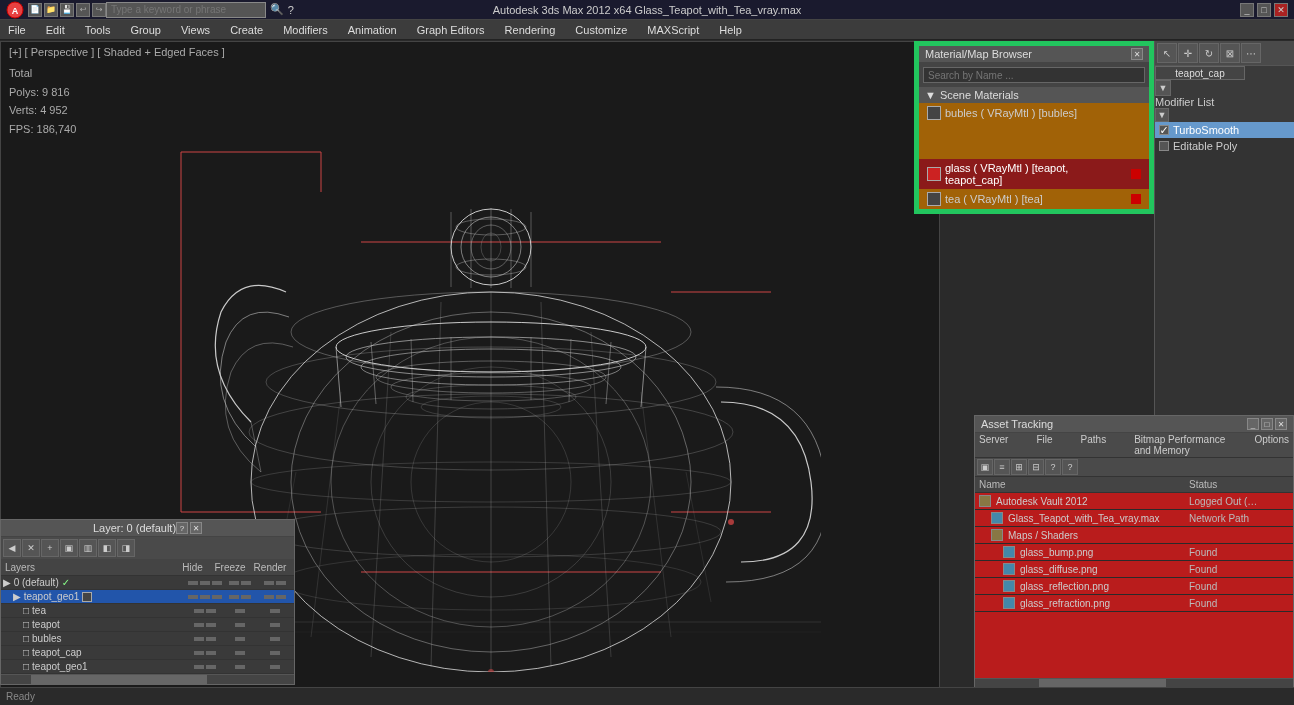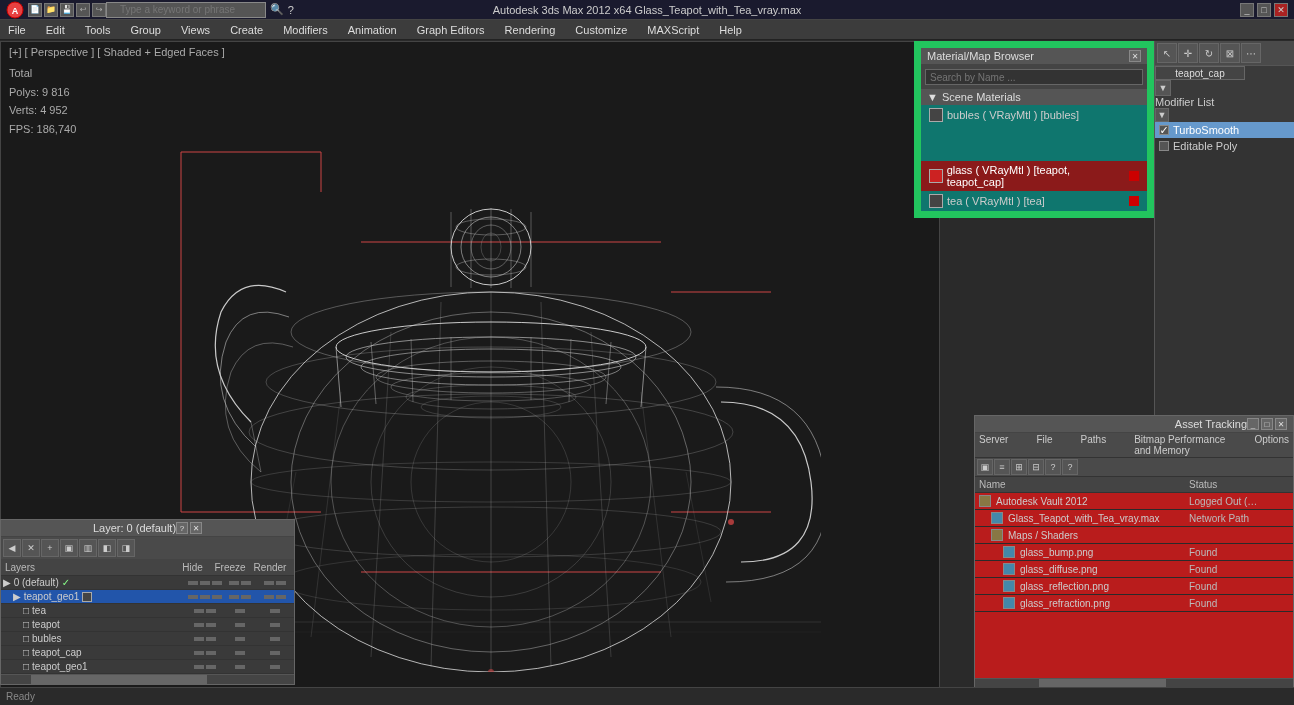--- a/index.html
+++ b/index.html
@@ -193,22 +193,22 @@
       color: #bbb;
       font-size: 10px;
     }
     .checkbox-row input[type=checkbox] { width: 10px; height: 10px; }
 
     
     #mat-browser {
       position: absolute;
       top: 41px; right: 140px;
       width: 240px;
-      background: #0f766e;
-      border: 7px solid #22c55e;
+      background: #a16207;
+      border: 5px solid #22c55e;
       z-index: 10;
     }
     #mat-browser-title {
       background: #555;
       color: #ddd;
       padding: 2px 6px;
       font-size: 11px;
       display: flex; justify-content: space-between; align-items: center;
       border-bottom: 1px solid #444;
     }
@@ -325,21 +325,21 @@
       border: 1px solid #666;
       z-index: 10;
       display: flex;
       flex-direction: column;
     }
     #asset-panel-title {
       background: #555;
       color: #ddd;
       padding: 2px 6px;
       font-size: 11px;
-      display: flex; justify-content: flex-end; align-items: center;
+      display: flex; justify-content: space-between; align-items: center;
       border-bottom: 1px solid #444;
     }
     .asset-menu-bar {
       background: #4a4a4a;
       padding: 1px 4px;
       display: flex; gap: 28px;
       border-bottom: 1px solid #333;
     }
     .asset-menu-bar span {
       color: #ccc; font-size: 10px; cursor: pointer;
@@ -446,21 +446,21 @@
     <span style="display:flex;gap:2px;">
       <span style="width:14px;height:14px;background:#555;border:1px solid #777;display:flex;align-items:center;justify-content:center;font-size:8px;cursor:pointer">📄</span>
       <span style="width:14px;height:14px;background:#555;border:1px solid #777;display:flex;align-items:center;justify-content:center;font-size:8px;cursor:pointer">📁</span>
       <span style="width:14px;height:14px;background:#555;border:1px solid #777;display:flex;align-items:center;justify-content:center;font-size:8px;cursor:pointer">💾</span>
       <span style="width:14px;height:14px;background:#555;border:1px solid #777;display:flex;align-items:center;justify-content:center;font-size:8px;cursor:pointer">↩</span>
       <span style="width:14px;height:14px;background:#555;border:1px solid #777;display:flex;align-items:center;justify-content:center;font-size:8px;cursor:pointer">↪</span>
     </span>
   </div>
   <span class="title-center">Autodesk 3ds Max 2012 x64  Glass_Teapot_with_Tea_vray.max</span>
   <div id="search-area">
-    <input id="search-input" style="background: rgb(85, 85, 85); border: 1px solid rgb(136, 136, 136); color: rgb(221, 221, 221); font-size: 10px; padding: 1px 13px; width: 160px; height: 16px;" placeholder="Type a keyword or phrase">
+    <input id="search-input" style="background: rgb(85, 85, 85); border: 1px solid rgb(136, 136, 136); color: rgb(221, 221, 221); font-size: 10px; padding: 1px 4px; width: 160px; height: 16px;" placeholder="Type a keyword or phrase">
     <span style="color:#ccc;cursor:pointer">🔍</span>
     <span style="color:#ccc;cursor:pointer">?</span>
   </div>
   <div class="win-controls">
     <div class="win-btn">_</div>
     <div class="win-btn">□</div>
     <div class="win-btn" style="background:#aa2222;">✕</div>
   </div>
 </div>
 

